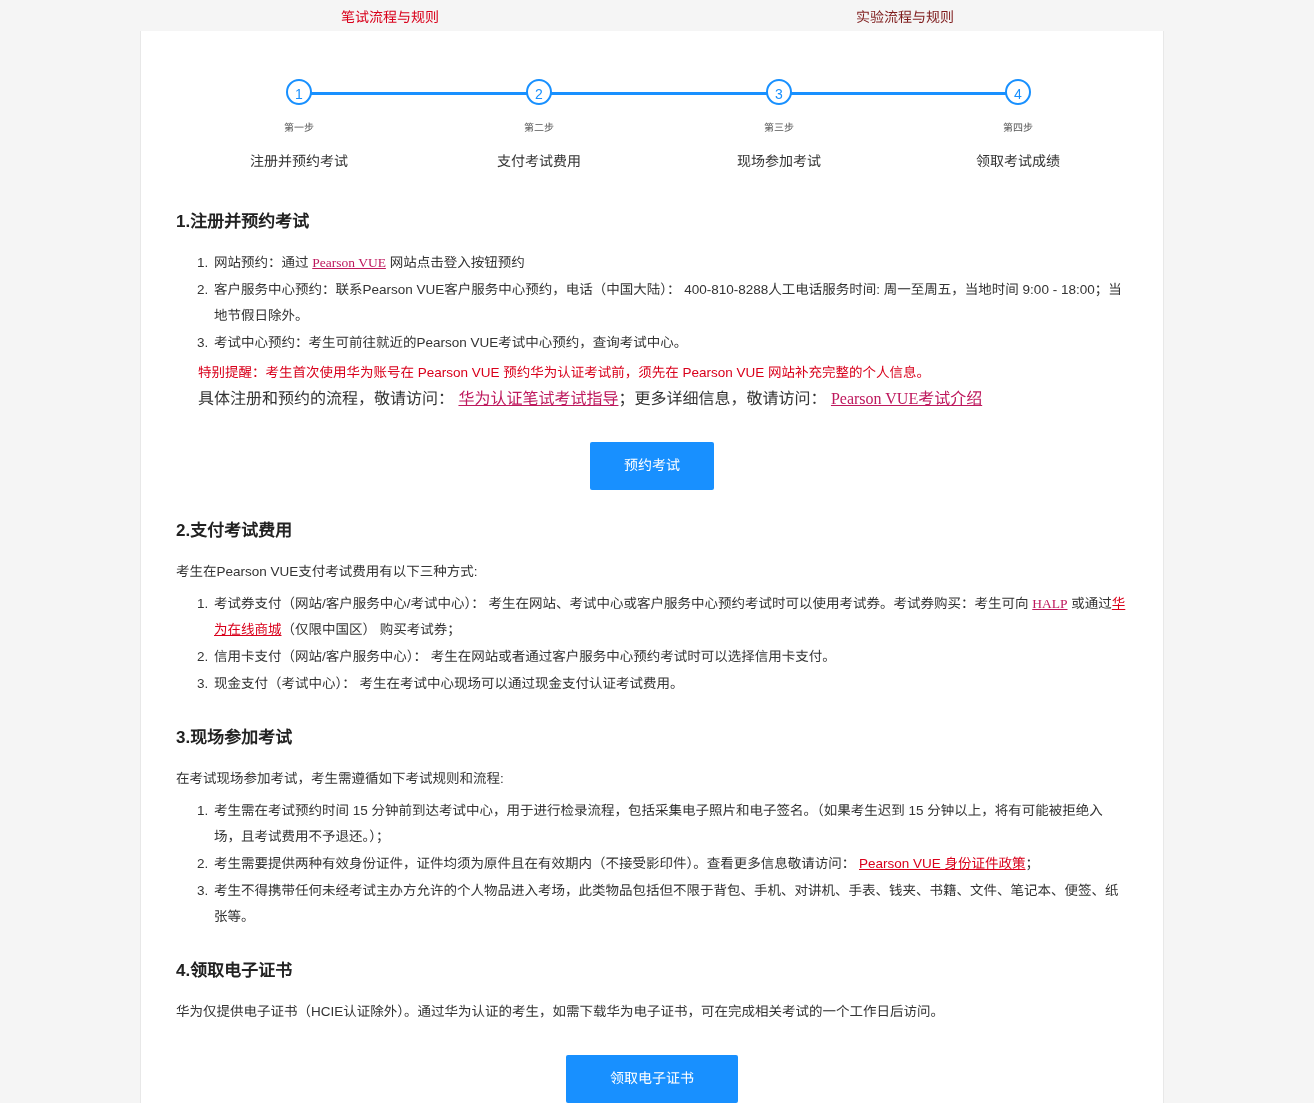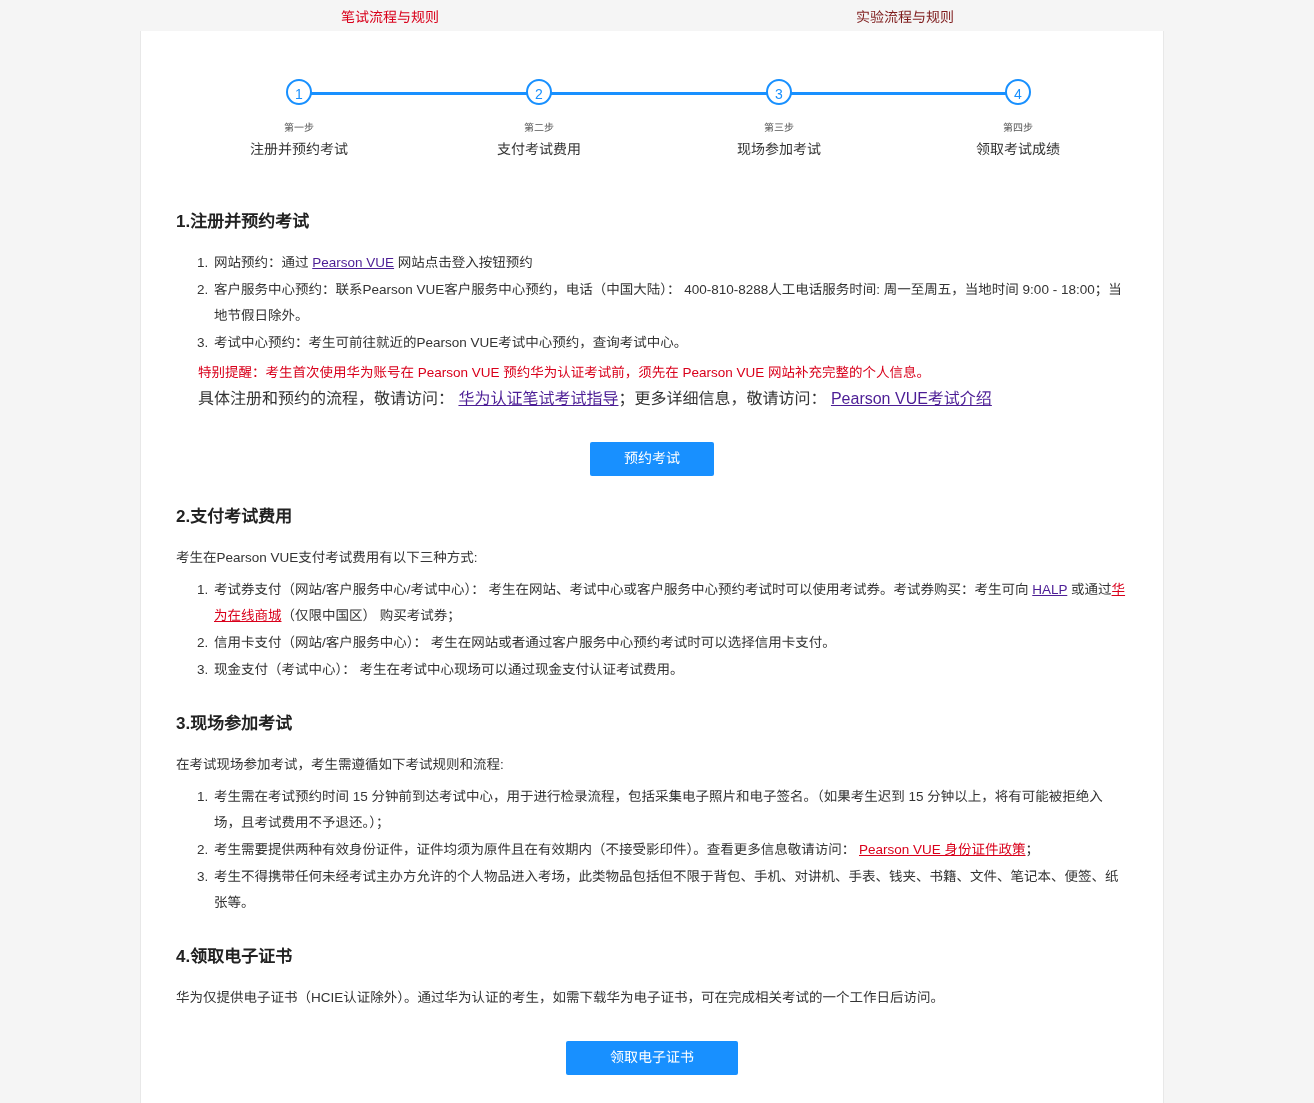--- a/index.html
+++ b/index.html
@@ -88,21 +88,21 @@
     box-sizing: border-box;
     position: relative;
     z-index: 2;
   }
   .step .sub {
     margin-top: 14px;
     font-size: 10px;
     color: #555;
   }
   .step .label {
-    margin-top: 4px;
+    margin-top: 16px;
     font-size: 14px;
     color: #333;
   }
 
   
   .body {
     padding: 0 35px 0 35px;
   }
   h2.section-title {
     font-size: 17px;
@@ -121,23 +121,24 @@
     padding-left: 36px;
     font-size: 13.5px;
     line-height: 26px;
     color: #333;
   }
   ol.olist > li {
     margin-bottom: 1px;
     padding-left: 2px;
   }
   a.link {
-    color: #4c1d95;
+    color: #be185d;
     text-decoration: underline;
     cursor: pointer;
+    font-family: Liberation Serif, serif;
   }
   a.redlink {
     color: #d9001b;
     text-decoration: underline;
     cursor: pointer;
   }
   .notice {
     color: #d9001b;
     font-size: 13.5px;
     line-height: 26px;
@@ -151,21 +152,21 @@
   }
   .btn-wrap { text-align: center; margin: 30px 0 10px 0; }
   .btn {
     display: inline-block;
     background: #1890ff;
     color: #fff;
     font-size: 14px;
     border: none;
     border-radius: 2px;
     padding: 0 34px;
-    height: 34px;
+    height: 48px;
     line-height: 34px;
     cursor: pointer;
     font-family: Liberation Mono, monospace;
   }
   .btn.wide { padding: 0 44px; }
   .sec4-text { font-size: 13.5px; line-height: 26px; margin: 0; }
 </style>
 </head>
 <body>
 

